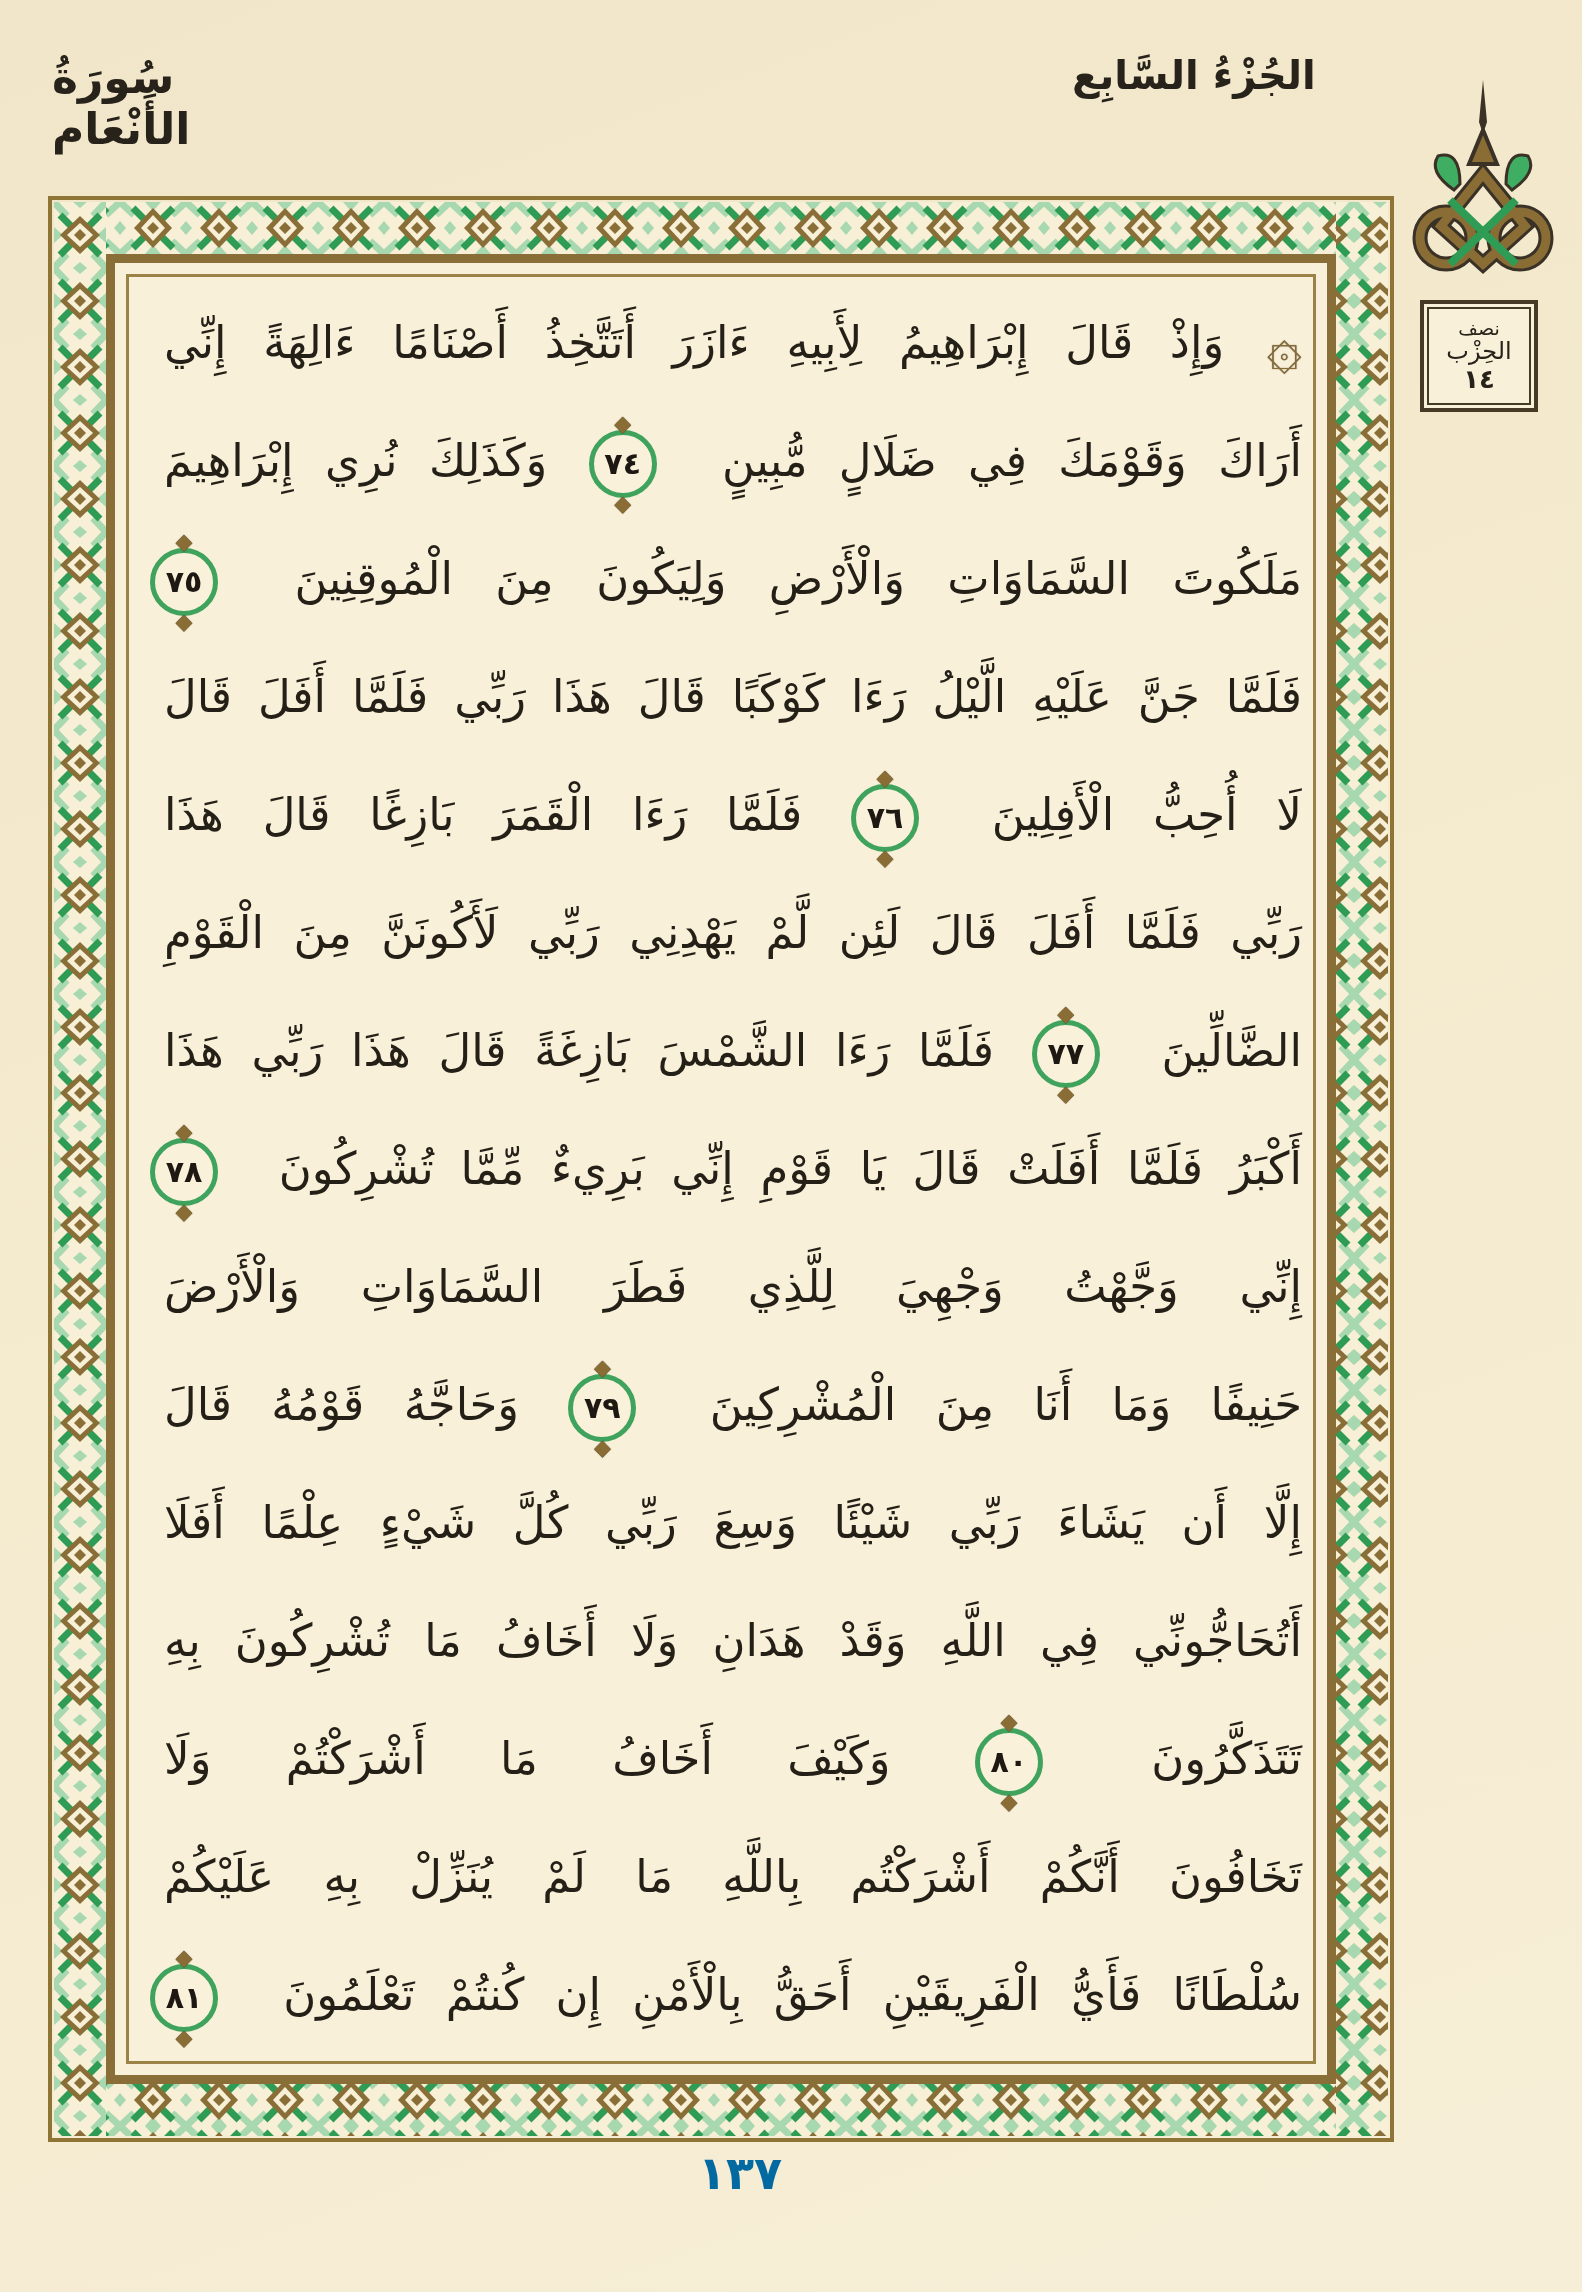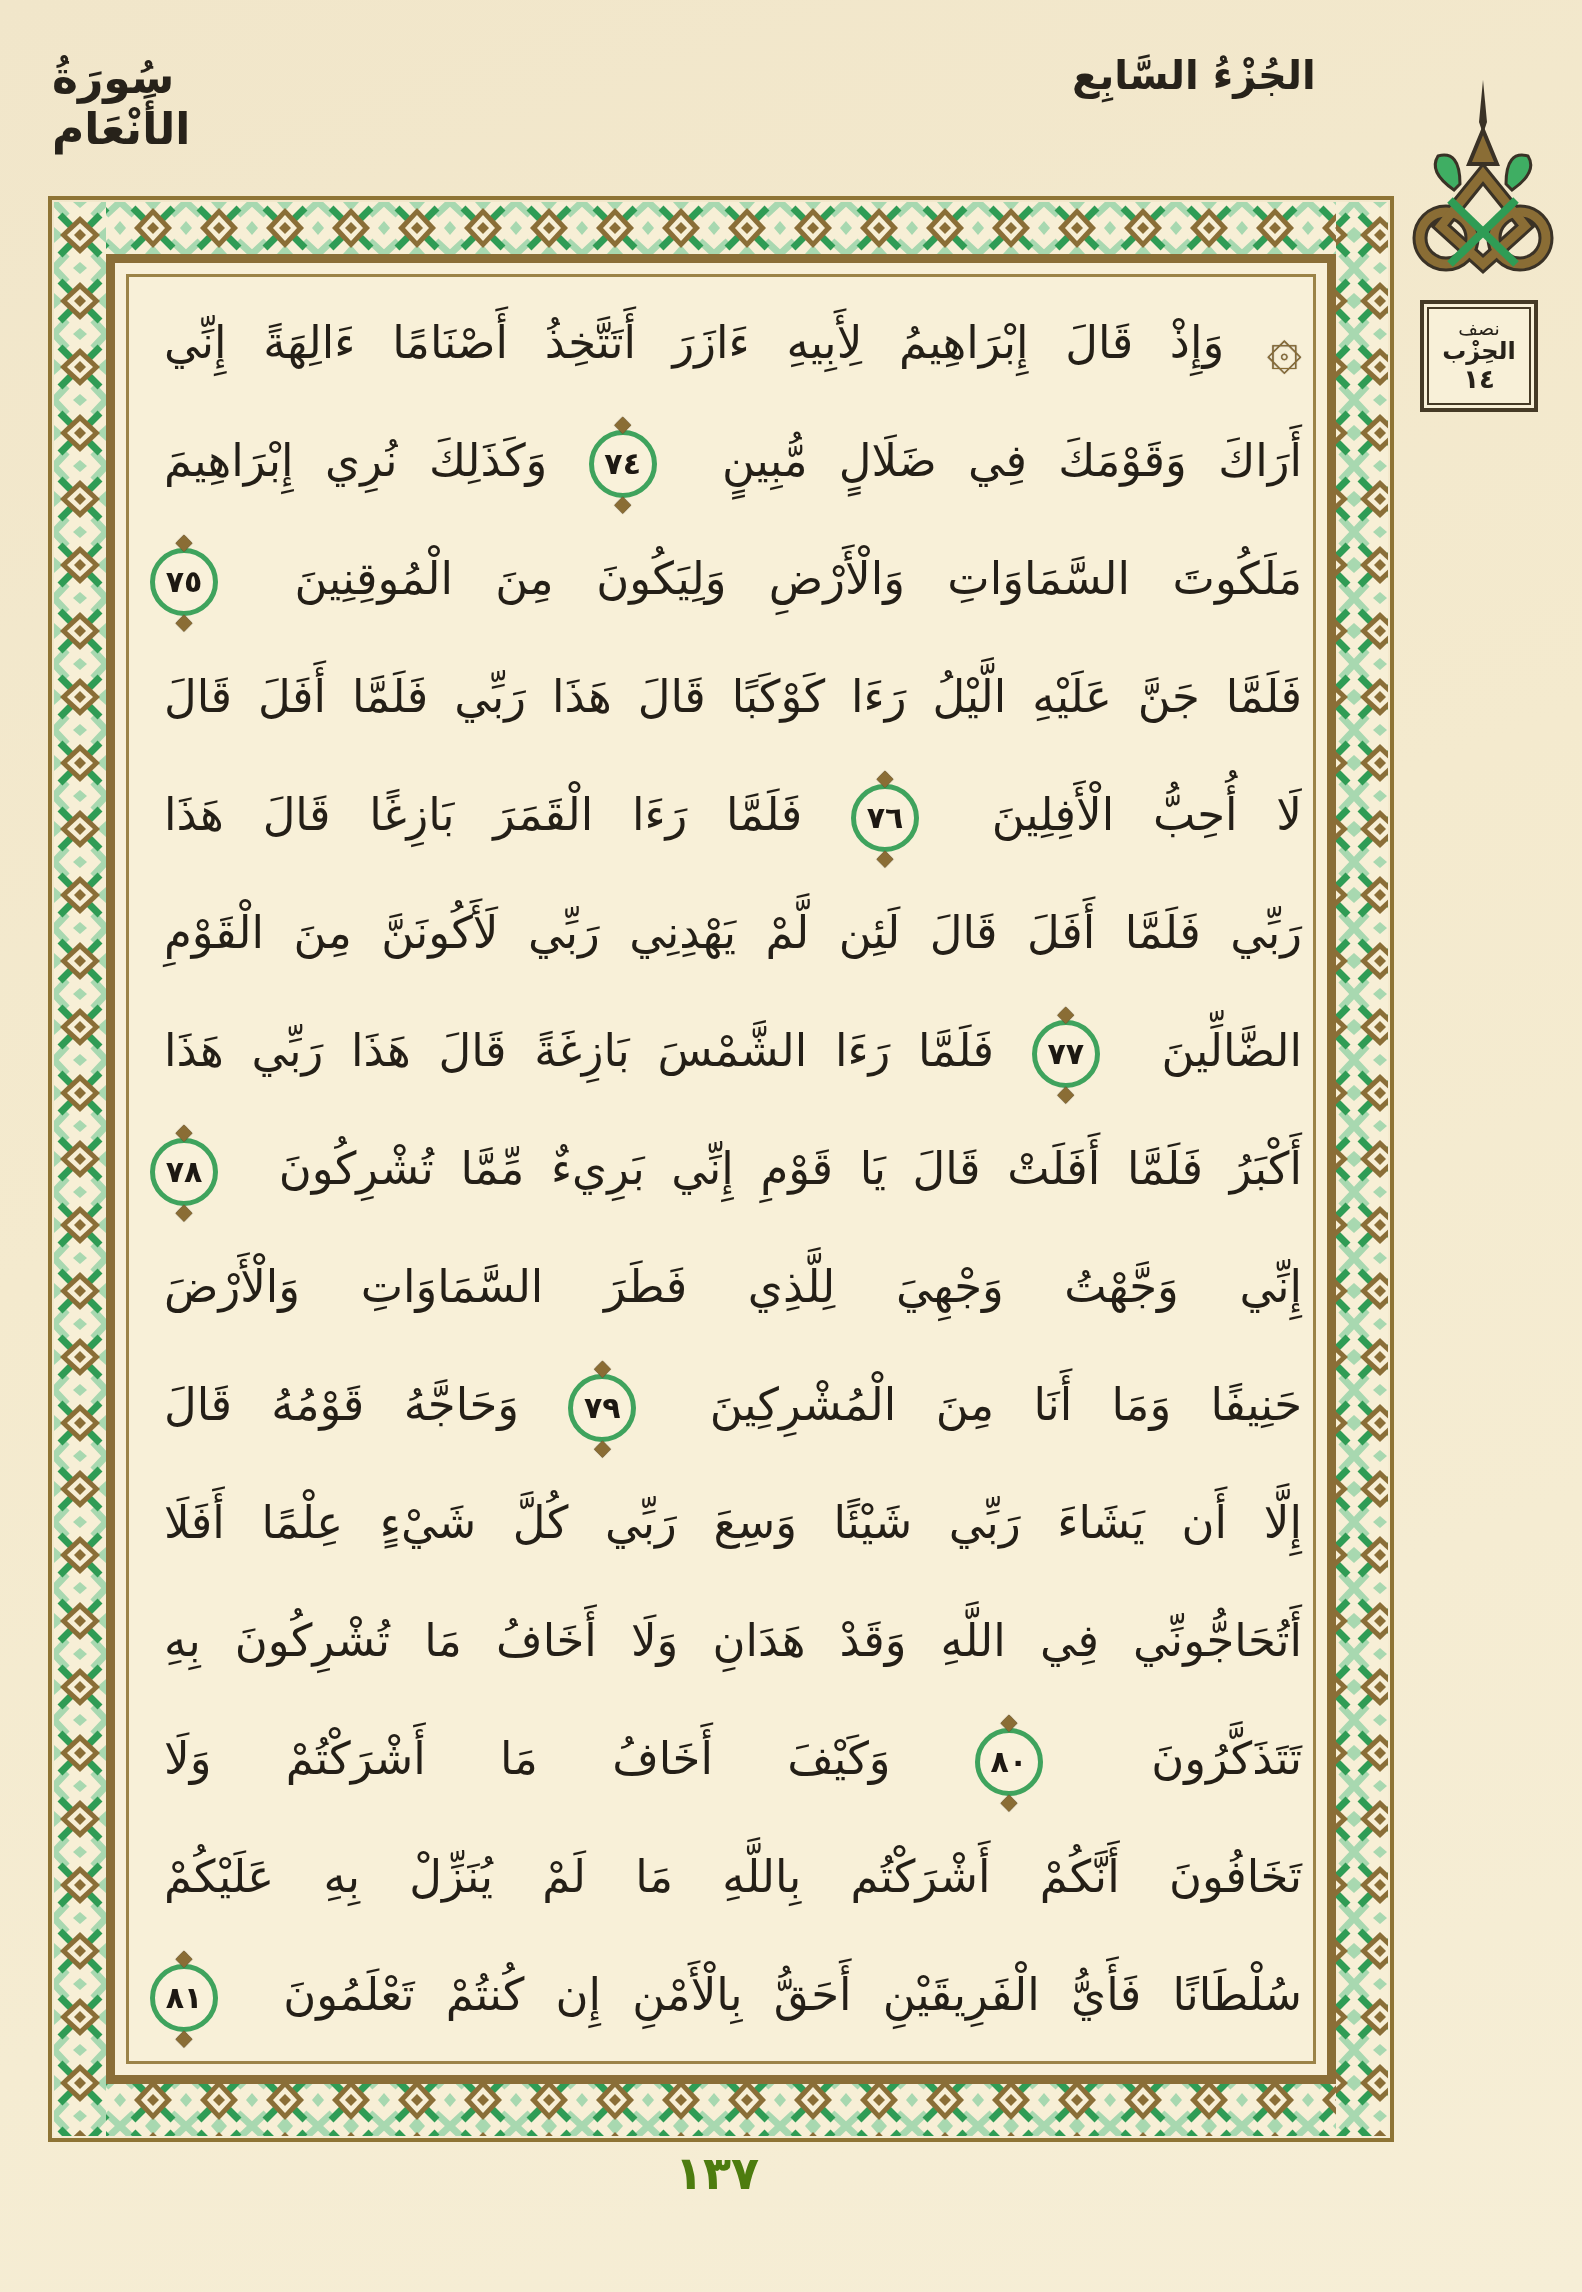--- a/index.html
+++ b/index.html
@@ -24,21 +24,21 @@
   .hizb-box{
     position:absolute;left:22px;top:222px;width:118px;height:112px;
     border:4px solid #453a26;background:#f8f0d8;padding:3px;box-sizing:border-box;
   }
   .hizb-box-inner{
     width:100%;height:100%;border:2px solid #453a26;box-sizing:border-box;
     display:flex;flex-direction:column;align-items:center;justify-content:center;
     direction:rtl;line-height:1.05;
   }
   .hizb-top{font-size:19px;}
-  .hizb-mid{font-size:24px;font-weight:bold;}
+  .hizb-mid{font-size:24px;font-weight:normal;}
   .hizb-num{font-size:26px;font-weight:bold;margin-top:2px;}
   
   .frame{position:absolute;left:48px;top:196px;width:1346px;height:1946px;}
   .band-svg{position:absolute;left:6px;top:6px;}
   .l-outer{position:absolute;inset:0;border:4px solid #8e7435;}
   .l-mid  {position:absolute;inset:58px;border:9px solid #8a6e37;}
   .l-in   {position:absolute;inset:78px;border:3px solid #9b8347;}
   
   .text-block{
     position:absolute;left:92px;top:88px;width:1162px;height:1770px;
@@ -60,22 +60,22 @@
     color:#8a6d35;font-size:22px;line-height:1;text-shadow:0 0 1px #33291a;
   }
   .medallion::before{top:-22px;}
   .medallion::after{bottom:-22px;}
   .rubstar{
     font-size:60px;color:#8a6d35;vertical-align:middle;line-height:1;
     margin-inline-end:6px;text-shadow:0 0 1px #33291a;
   }
   
   .page-number{
-    position:absolute;left:617px;top:2146px;width:200px;height:70px;
-    font-size:46px;font-weight:bold;text-align:center;color:#4d7c0f;
+    position:absolute;left:640px;top:2146px;width:200px;height:70px;
+    font-size:46px;font-weight:bold;text-align:center;color:#0369a1;
   }
 </style>
 </head>
 <body>
 
 <div class="surah-title">سُورَةُ الأَنْعَام</div>
 <div class="juz-title">الجُزْءُ السَّابِع</div>
 
 <div class="hizb-ornament">
   <svg class="hizb-knot" width="170" height="228" viewBox="0 0 170 228">

